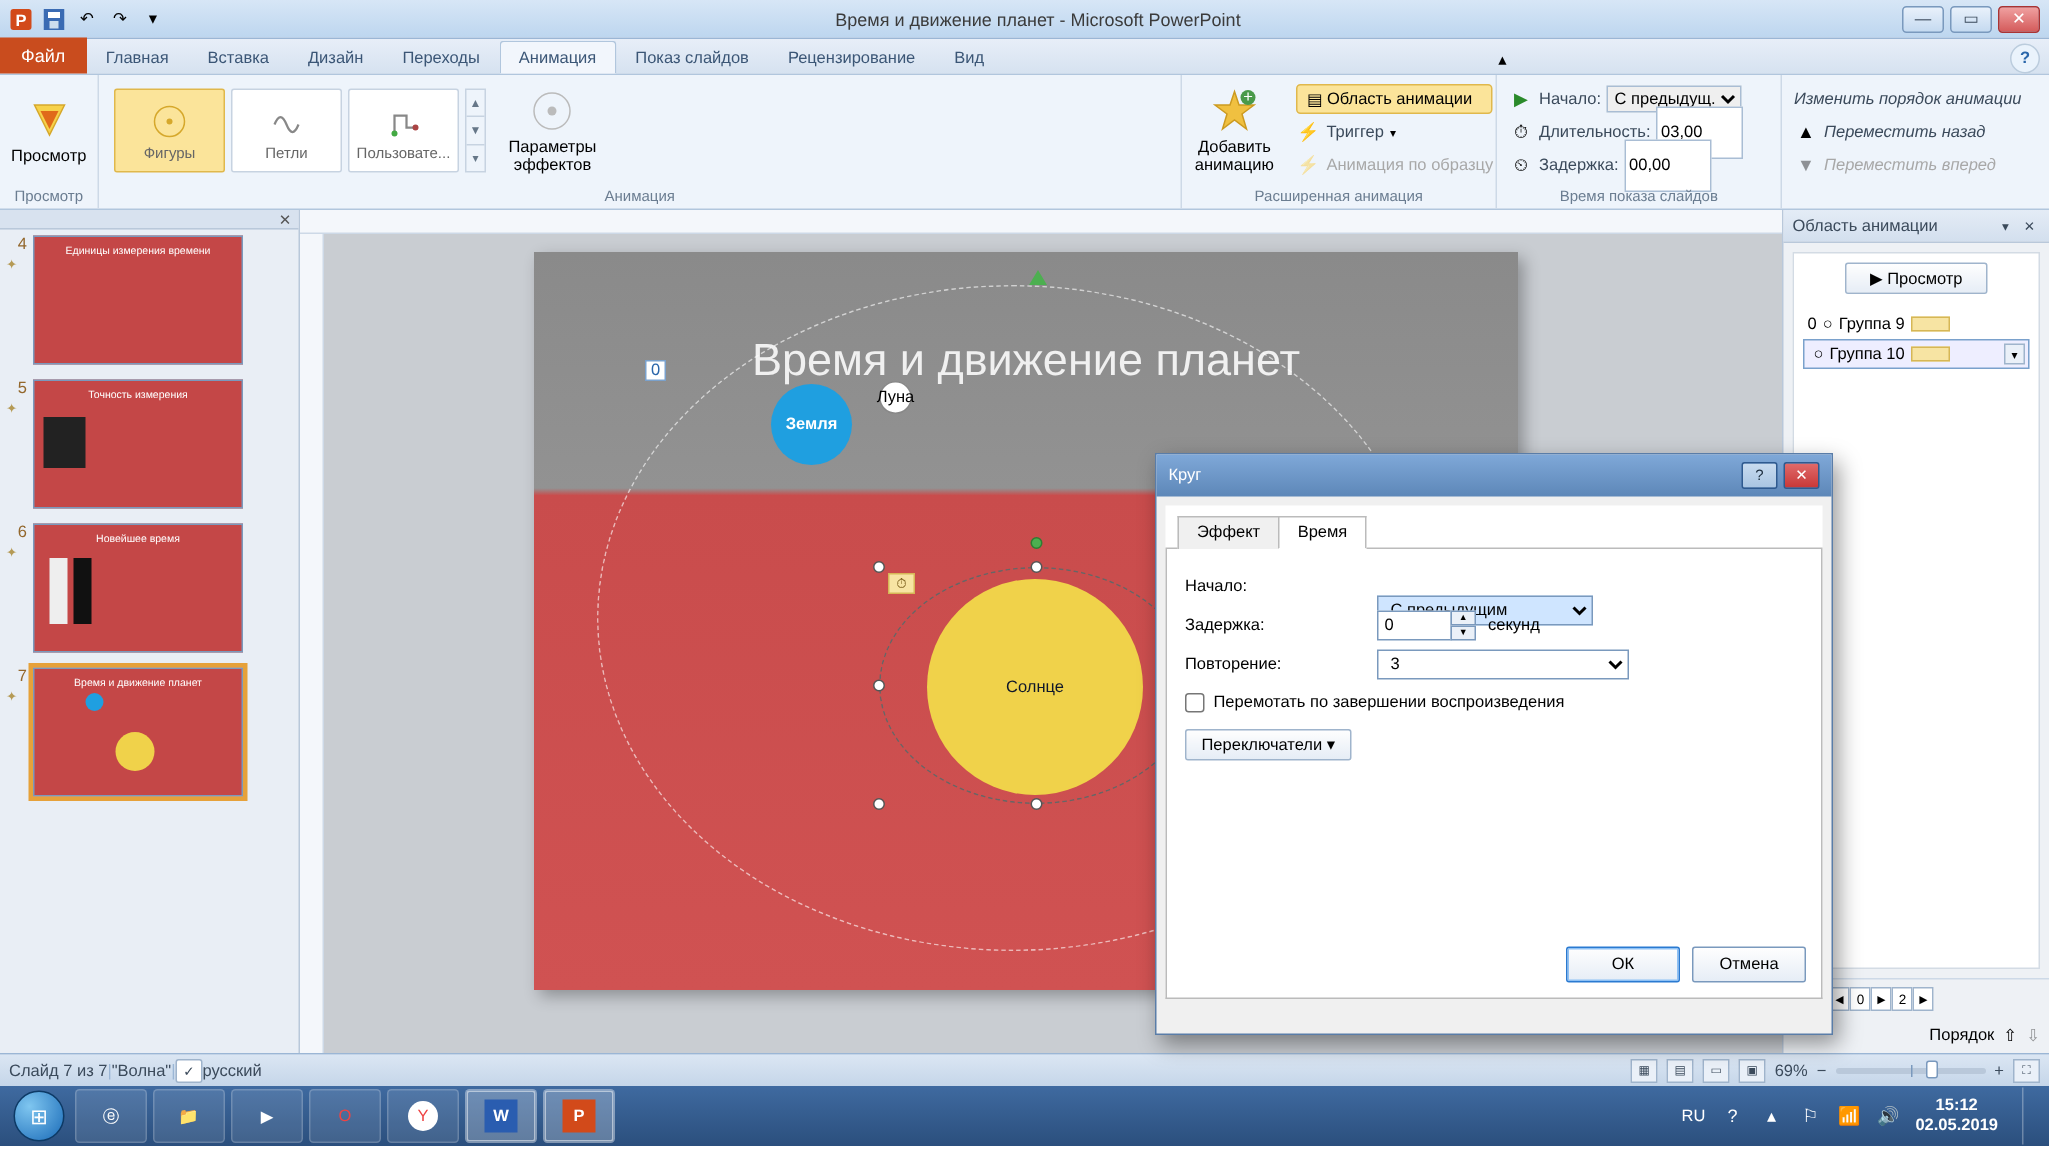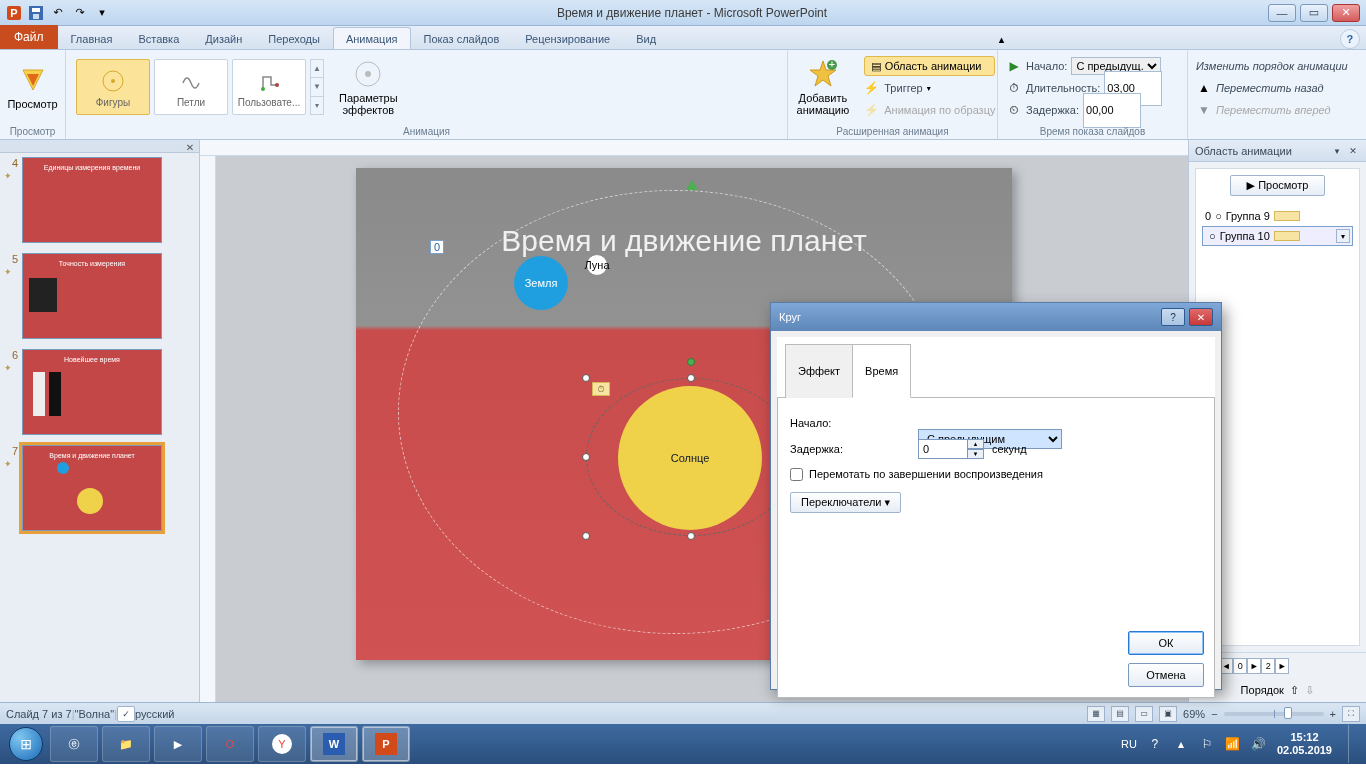--- a/index.html
+++ b/index.html
@@ -84,47 +84,47 @@
 .ap-header .x span { width:14px; height:14px; font-size:9px; display:flex; align-items:center; justify-content:center;}
 .ap-body { flex:1; background:#fff; margin:6px; border:1px solid #d3dbe4; padding:6px;}
 .ap-play { display:block; margin:0 auto 10px; padding:3px 16px; border:1px solid #9fb4cc; background:linear-gradient(#fefefe,#e6edf6); border-radius:2px;}
 .ap-row { display:flex; align-items:center; height:20px; gap:4px; padding:1px 2px; border:1px solid transparent;}
 .ap-row.sel { background:#eef; border-color:#7aa1cc;}
 .ap-row .chip { width:26px; height:10px; background:#f7e4a3; border:1px solid #d6b756;}
 .ap-row .dd { margin-left:auto; width:14px; height:14px; border:1px solid #9fb4cc; background:#eaf0f8; font-size:8px; display:flex; align-items:center; justify-content:center;}
 .ap-footer { height:26px; border-top:1px solid #cdd9e7; display:flex; align-items:center; padding:0 6px; gap:6px; font-size:11px;}
 .ap-footer .nav { display:flex; gap:0; margin-left:4px;}
 .ap-footer .nav span{ width:14px; height:16px; border:1px solid #9fb4cc; display:flex; align-items:center; justify-content:center; font-size:9px; background:#fff;}
-.ap-footer2 { height:24px; display:flex; align-items:center; justify-content:center; padding:0 6px; gap:6px;}
+.ap-footer2 { height:24px; display:flex; align-items:center; justify-content:flex-end; padding:0 6px; gap:6px;}
 
 
 .dialog { position:absolute; left:770px; top:302px; width:452px; height:388px; background:#f0f0f0; border:1px solid #5a7da8; box-shadow:4px 6px 14px rgba(0,0,0,.4); z-index:50;}
 .dlg-title { height:28px; background:linear-gradient(#7fa8d8,#5d87b8); display:flex; align-items:center; padding:0 8px; color:#fff; font-size:12px;}
 .dlg-title .tbtn { width:24px; height:18px; margin-left:4px; border:1px solid #2f5a8f; border-radius:2px; display:flex; align-items:center; justify-content:center; font-size:10px;}
 .dlg-title .tbtn.close { background:linear-gradient(#e06a6a,#c83838); color:#fff;}
 .dlg-title .tbtn.help { background:linear-gradient(#c8dbef,#a9c5e2); color:#234;}
 .dlg-title .spacer { flex:1;}
 .dlg-tabs { display:flex; padding:6px 8px 0; gap:0; border-bottom:1px solid #bbb; background:#fff; margin:6px 6px 0; }
-.dlg-tab { padding:20px 12px; border:1px solid #bbb; border-bottom:none; background:#f0f0f0; position:relative; top:1px; margin-right:-1px;}
+.dlg-tab { padding:4px 12px; border:1px solid #bbb; border-bottom:none; background:#f0f0f0; position:relative; top:1px; margin-right:-1px;}
 .dlg-tab.active { background:#fff; border-bottom:1px solid #fff;}
 .dlg-body { background:#fff; margin:0 6px 6px; border:1px solid #bbb; border-top:none; padding:12px 12px 8px; height:300px; position:relative;}
 .dlg-row { display:flex; align-items:center; height:26px; gap:8px;}
 .dlg-row label { width:120px; font-size:11px;}
 .dlg-row select, .dlg-row input[type=text] { width:144px; height:20px; border:1px solid #7a99bd; font-size:11px; padding:0 4px; background:#fff;}
 .dlg-row .sel-hl { background:#cfe5ff !important;margin-top:32px; }
 .dlg-row .suffix { font-size:11px;}
 .spin { display:flex; }
 .spin input{ width:50px !important;}
 .spin .updn { width:16px; display:flex; flex-direction:column;}
 .spin .updn span{ flex:1; border:1px solid #7a99bd; font-size:6px; display:flex; align-items:center; justify-content:center; background:#eaf0f8; margin-left:-1px;}
 .dlg-chk { display:flex; align-items:center; gap:6px; height:24px;}
 .dlg-chk input { width:13px; height:13px;}
 .dlg-toggle { margin-top:6px;}
 .dlg-toggle button { padding:3px 10px; border:1px solid #9fb4cc; background:linear-gradient(#fefefe,#e6edf6); border-radius:2px;}
-.dlg-buttons { position:absolute; right:10px; bottom:10px; display:flex; gap:8px;flex-direction:column;}
+.dlg-buttons { position:absolute; right:10px; bottom:10px; display:flex; gap:8px;}
 .dlg-buttons button { width:76px; height:24px; border:1px solid #7a99bd; background:linear-gradient(#fefefe,#e6edf6); border-radius:2px;}
 .dlg-buttons button.primary { border-color:#2a7ad1; box-shadow:0 0 0 1px #8ec1f5 inset;}
 
 
 .statusbar { height:22px; background:linear-gradient(#dbe6f3,#c5d6e9); border-top:1px solid #9bb6d5; display:flex; align-items:center; padding:0 6px; font-size:11px; color:#3b4a5b;}
 .statusbar .sep { color:#9bb6d5;}
 .statusbar .spell { width:18px; height:16px; background:#fff; border:1px solid #9fb4cc; border-radius:2px; display:flex; align-items:center; justify-content:center; font-size:9px;}
 .statusbar .right { margin-left:auto; display:flex; align-items:center; gap:6px;}
 .view-btn { width:18px; height:16px; border:1px solid #9fb4cc; background:#eaf0f8; display:flex; align-items:center; justify-content:center; font-size:8px;}
 .zoom-track { width:100px; height:4px; background:#b9c8da; position:relative; border-radius:2px;}
@@ -395,21 +395,21 @@
           <div class="handle" style="left:226px; top:364px;"></div>
           <div class="handle" style="left:331px; top:364px;"></div>
           <div class="handle" style="left:436px; top:364px;"></div>
 
           <div style="position:absolute; left:330px; top:12px; width:0; height:0; border-left:6px solid transparent; border-right:6px solid transparent; border-bottom:10px solid #4caf50;"></div>
 
           <div class="sun" style="left:262px; top:218px; width:144px; height:144px;">
               <span>Солнце</span>
             </div>
 
-          <div class="earth" style="left:158px; top:88px;">
+          <div class="earth" style="left:158px; top:88px;font-weight:bold;">
               <span>Земля</span>
             </div>
 
           <div class="moon" style="left:230px; top:86px;">
               <span>Луна</span>
             </div>
 
           <div class="zero-tag" style="left:74px; top:72px;">
               <span>0</span>
             </div>
@@ -480,20 +480,24 @@
     <div class="dlg-row">
       <label>Задержка:</label>
       <div class="spin">
           <input type="text" value="0" style="">
           <div class="updn">
             <span>▲</span>
             <span>▼</span>
           </div>
         </div>
       <span class="suffix">секунд</span>
+    </div>
+    <div class="dlg-row">
+      <label>Повторение:</label>
+      <select style="width:168px;"><option>3</option></select>
     </div>
     <div class="dlg-chk">
       <input type="checkbox" style="">
       <span>Перемотать по завершении воспроизведения</span>
     </div>
     <div class="dlg-toggle">
       <button><span>Переключатели</span> ▾</button>
     </div>
     <div class="dlg-buttons">
       <button class="primary">ОК</button>

